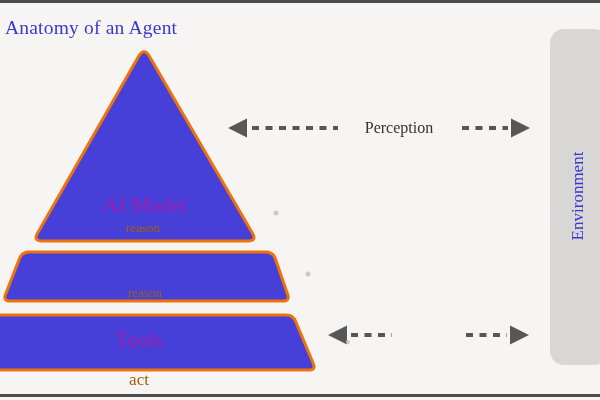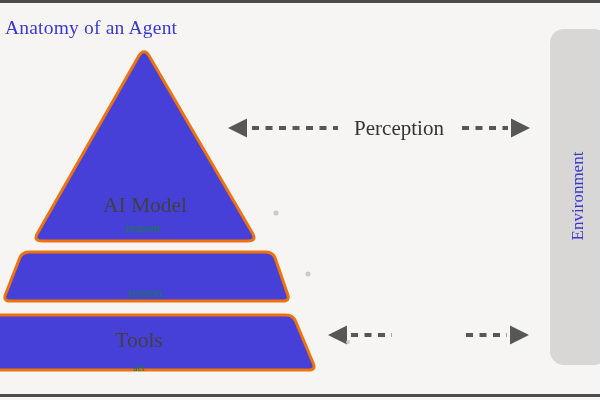--- a/index.html
+++ b/index.html
@@ -7,26 +7,26 @@
     position:relative;width:600px;height:400px;overflow:hidden;
     background:#f6f5f3;
     font-family:Liberation Serif, serif;
   }
   #shapes{position:absolute;left:0;top:0;width:600px;height:400px;}
   .txt{position:absolute;white-space:nowrap;}
   #page-title{
     left:5px;top:17px;font-size:19.5px;color:#3a39cf;font-weight:400;
     letter-spacing:.2px;
   }
-  .layer-label{color:#404040;font-weight:500;transform:translateX(-50%);}
-  .layer-sub{color:#15803d;font-weight:400;transform:translateX(-50%);}
+  .layer-label{color:#a21caf;font-weight:500;transform:translateX(-50%);}
+  .layer-sub{color:#a16207;font-weight:400;transform:translateX(-50%);}
   .big{font-size:21.5px;}
   .small{font-size:13px;}
   .arrow-label{
-    color:#333333;font-size:21px;font-weight:400;
+    color:#333333;font-size:16px;font-weight:400;
     transform:translate(-50%,-50%);
   }
   #env-label{
     left:578px;top:196px;color:#3a39cf;font-size:17px;
     transform:translate(-50%,-50%) rotate(-90deg);
   }
   .bar{position:absolute;left:0;width:600px;background:#4c4c4c;}
   #top-bar{top:0;height:2.5px;}
   #bottom-bar{top:394px;height:2.8px;}
 </style>
@@ -68,19 +68,19 @@
   <div class="bar" id="bottom-bar"></div>
 
   <div class="txt" id="page-title">Anatomy of an Agent</div>
 
   <div class="txt layer-label big" style="left:145px;top:193px;">AI Model</div>
   <div class="txt layer-sub small" style="left:143px;top:220px;">reason</div>
 
   <div class="txt layer-sub small" style="left:145px;top:285px;">reason</div>
 
   <div class="txt layer-label big" style="left:139px;top:328px;">Tools</div>
-  <div class="txt layer-sub small" style="left:139px;top:362px;font-size:10px;">act</div>
+  <div class="txt layer-sub small" style="left:139px;top:370px;font-size:17px;">act</div>
 
   <div class="txt arrow-label" style="left:399px;top:128px;">Perception</div>
 
   <div class="txt" id="env-label">Environment</div>
 
 </div>
 
 </body></html>

